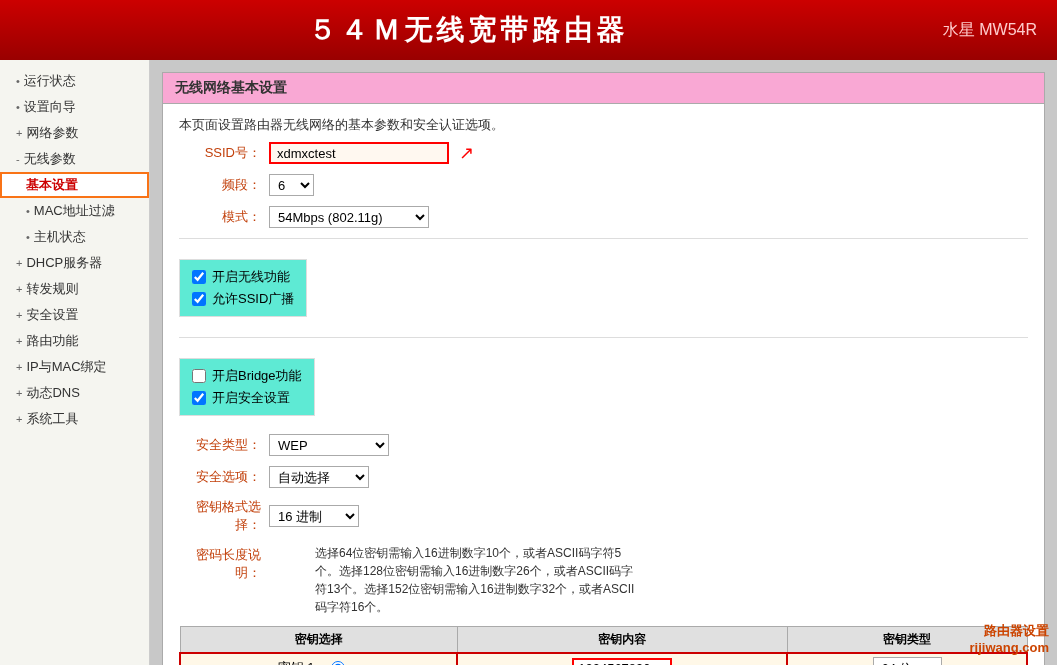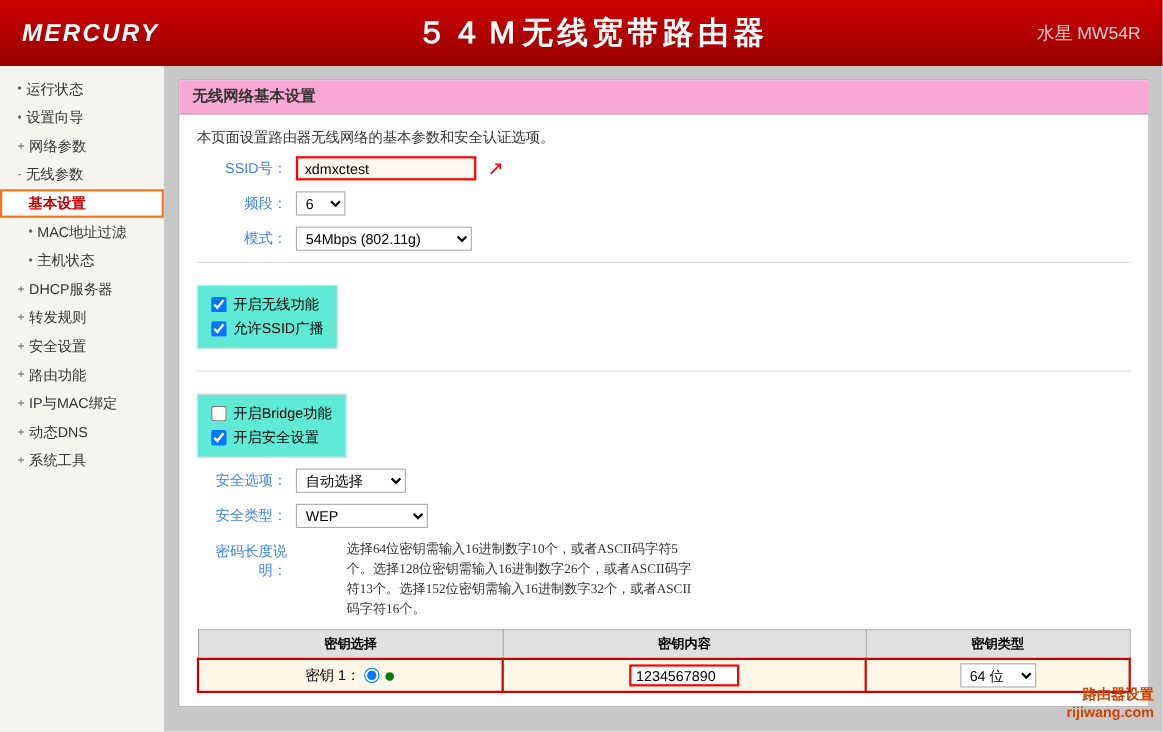--- a/index.html
+++ b/index.html
@@ -108,38 +108,38 @@
     
     .form-row {
       display: flex;
       align-items: center;
       margin-bottom: 10px;
     }
     .form-label {
       width: 90px;
       text-align: right;
       padding-right: 8px;
-      color: #3b82f6;
+      color: #c2410c;
       font-size: 13px;
       flex-shrink: 0;
     }
     .form-value {
       display: flex;
       align-items: center;
       gap: 6px;
     }
     .form-input {
       border: 1px solid #aaa;
       padding: 2px 6px;
       font-size: 13px;
       height: 22px;
       font-family: SimSun, Arial, sans-serif;
     }
     .form-input.ssid {
-      width: 164px;
+      width: 180px;
       border: 2px solid red;
       background: #fff8f0;
     }
     .form-select {
       border: 1px solid #aaa;
       padding: 1px 4px;
       font-size: 13px;
       height: 22px;
       background: white;
       font-family: SimSun, Arial, sans-serif;
@@ -236,21 +236,20 @@
       text-align: right;
       color: #cc4400;
       font-size: 13px;
       font-weight: bold;
     }
   </style>
 </head>
 <body>
 
 <div class="header">
-  <div class="header-logo">MERCURY</div>
   <div class="header-title">５４Ｍ无线宽带路由器</div>
   <div class="header-subtitle">水星 MW54R</div>
 </div>
 
 <div class="layout">
 
   <div class="sidebar">
     <div class="sidebar-item">
       <span class="bullet">•</span>
       <span>运行状态</span>
@@ -379,47 +378,56 @@
             <input type="checkbox" id="cb-bridge" style="">
             <label for="cb-bridge">开启Bridge功能</label>
           </div>
           <div class="checkbox-row">
             <input type="checkbox" id="cb-security" checked="" style="">
             <label for="cb-security">开启安全设置</label>
           </div>
         </div>
 
         
+        <div class="form-row security-section">
+          <div class="form-label">安全类型：</div>
+          <div class="form-value">
+            <select class="form-select" style="width:120px;">
+              <option value="WEP" selected="">WEP</option>
+              <option value="WPA">WPA/WPA2-Personal</option>
+              <option value="WPA-ENT">WPA/WPA2-Enterprise</option>
+            </select>
+          </div>
+        </div>
+
+        
         <div class="form-row">
           <div class="form-label">安全选项：</div>
           <div class="form-value">
             <select class="form-select" style="width:100px;">
               <option value="auto" selected="">自动选择</option>
               <option value="open">开放系统</option>
               <option value="shared">共享密钥</option>
             </select>
           </div>
         </div>
 
         
-        <div class="form-row security-section">
-          <div class="form-label">安全类型：</div>
-          <div class="form-value">
-            <select class="form-select" style="width:120px;">
-              <option value="WEP" selected="">WEP</option>
-              <option value="WPA">WPA/WPA2-Personal</option>
-              <option value="WPA-ENT">WPA/WPA2-Enterprise</option>
+        <div class="form-row">
+          <div class="form-label">密钥格式选择：</div>
+          <div class="form-value">
+            <select class="form-select" style="width:90px;">
+              <option value="hex" selected="">16 进制</option>
+              <option value="ascii">ASCII码</option>
             </select>
           </div>
         </div>
 
         
-
-        
-        <div class="form-row" style="align-items:flex-start;font-family:Liberation Serif, serif;">
+        <div class="form-row" style="align-items:flex-start;">
           <div class="form-label" style="padding-top:2px;">密码长度说明：</div>
           <div class="pwd-note">选择64位密钥需输入16进制数字10个，或者ASCII码字符5个。选择128位密钥需输入16进制数字26个，或者ASCII码字符13个。选择152位密钥需输入16进制数字32个，或者ASCII码字符16个。</div>
         </div>
 
         
         <table class="key-table">
           <thead>
             <tr>
               <th>密钥选择</th>
               <th>密钥内容</th>

